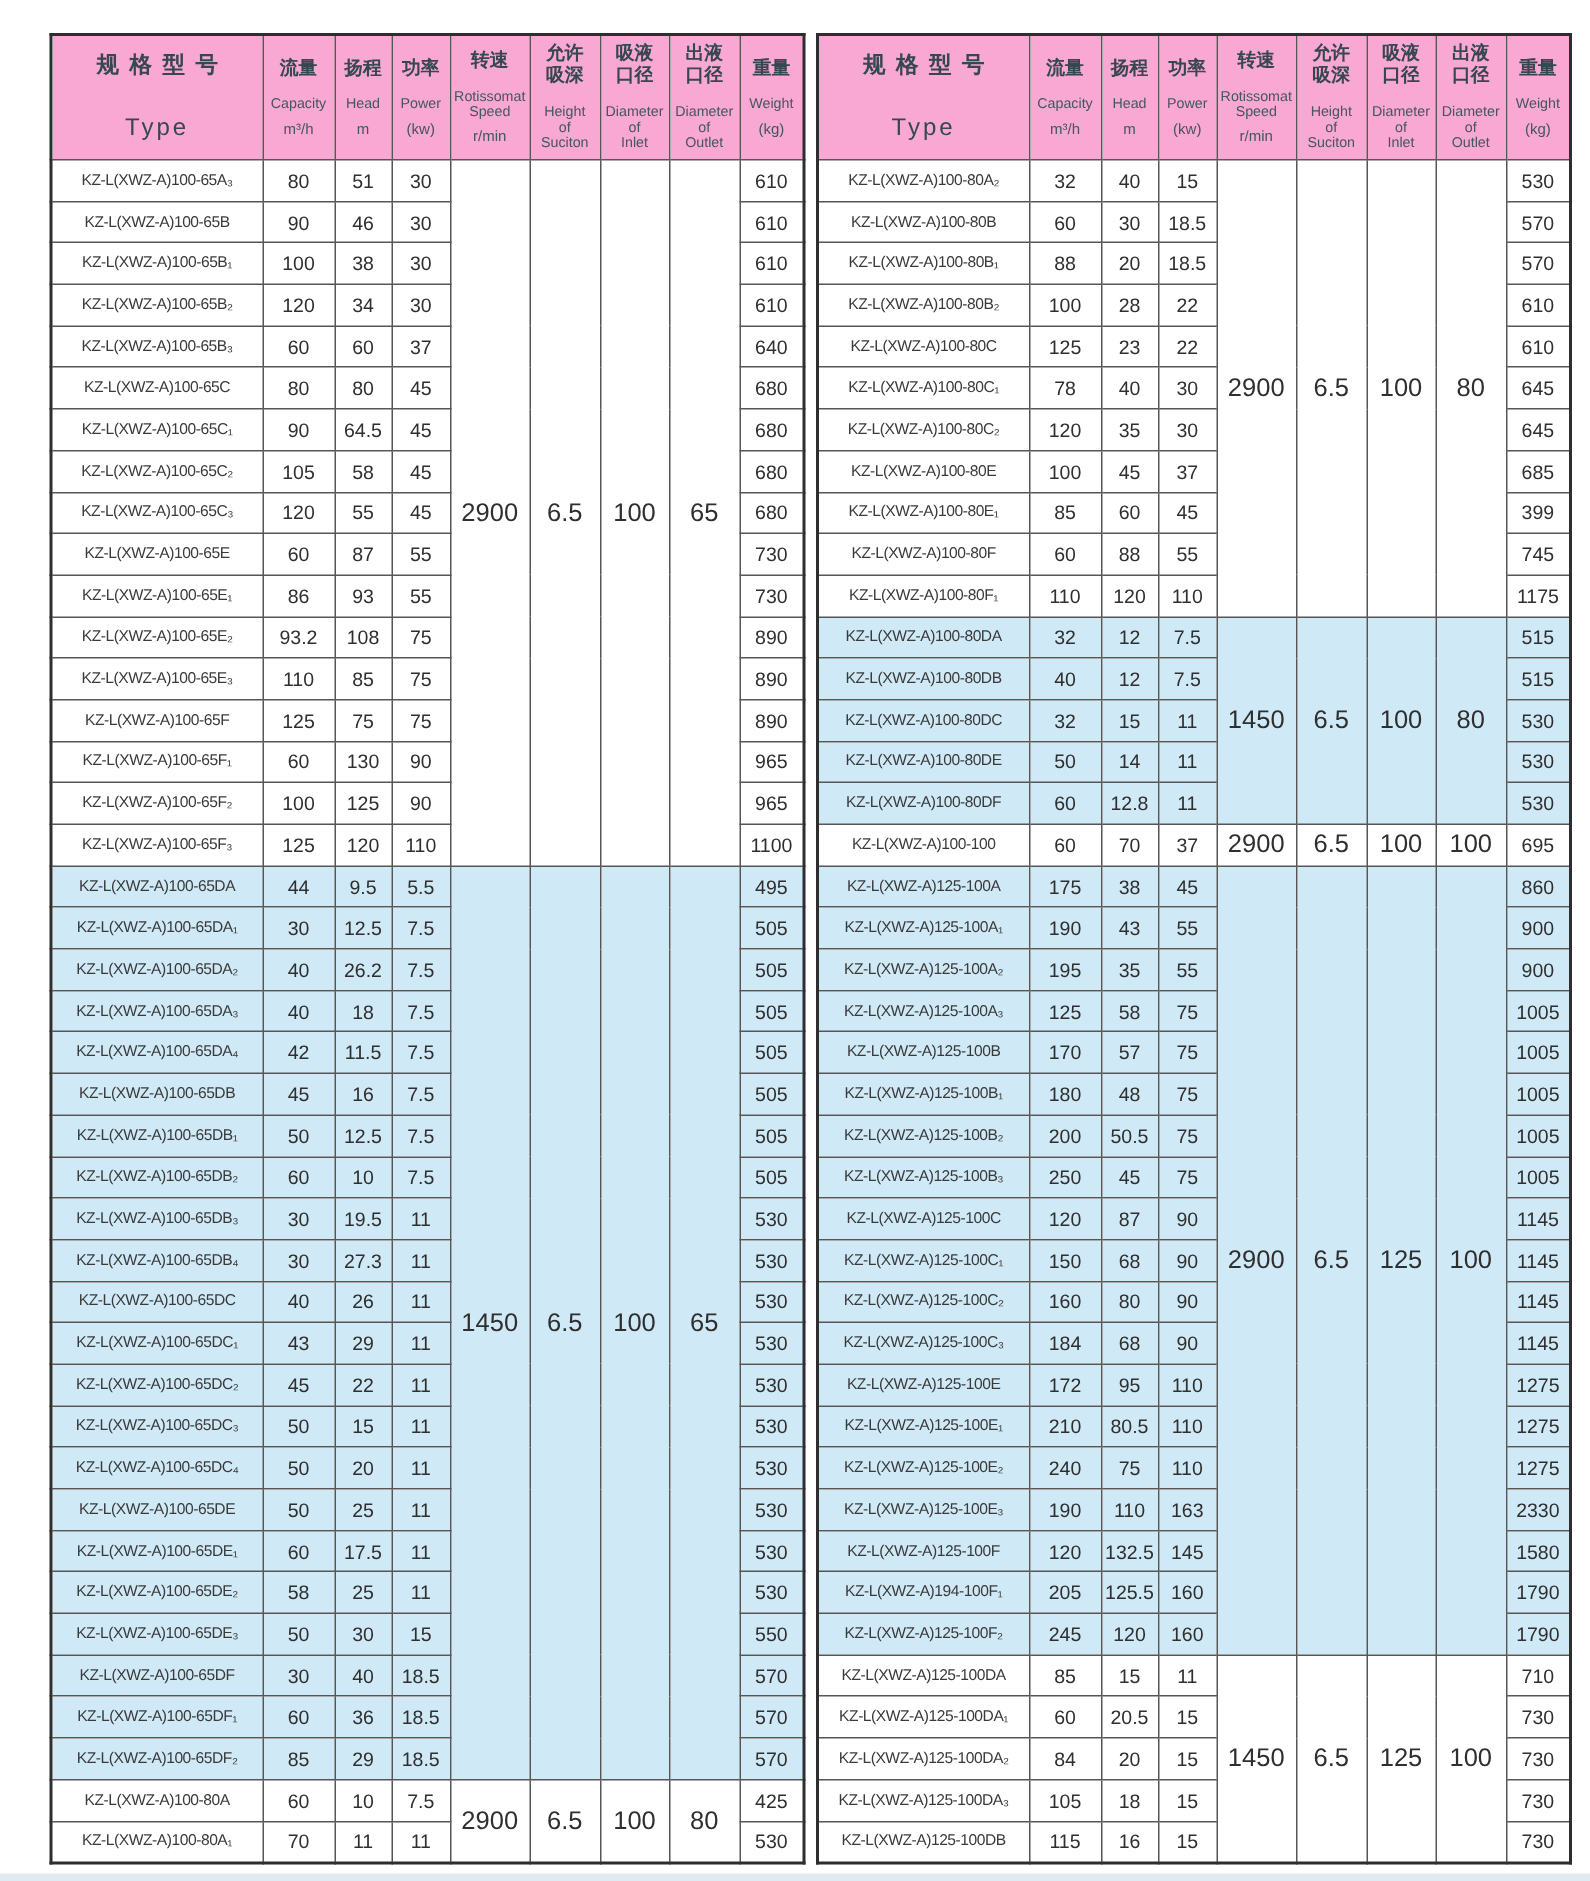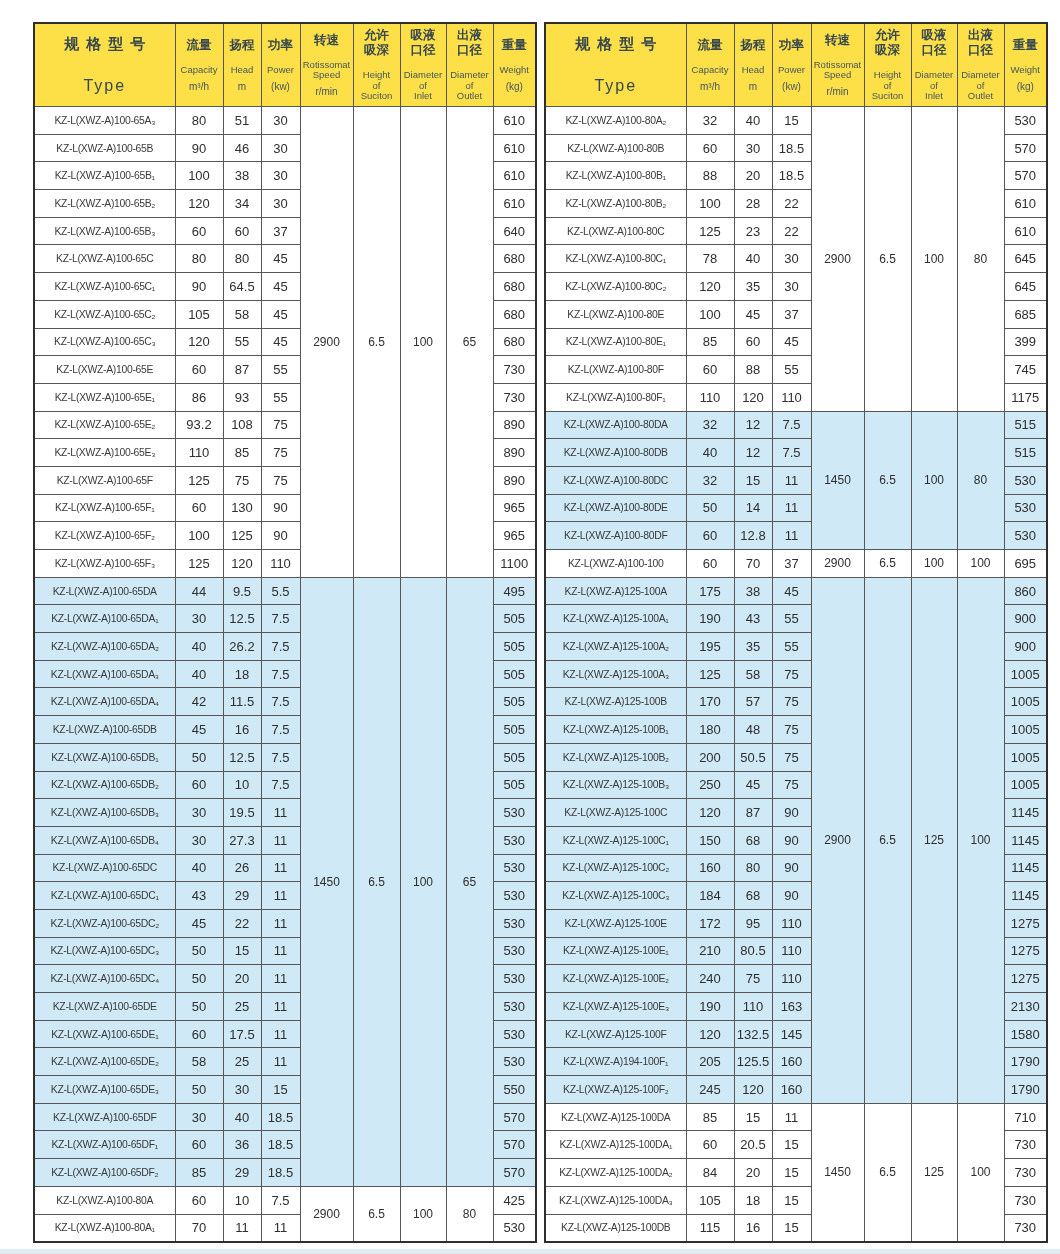--- a/index.html
+++ b/index.html
@@ -12,41 +12,41 @@
   table.spec-table{
     border-collapse:collapse;table-layout:fixed;
     border:2px solid #2e2e2e;
   }
   .spec-table th,.spec-table td{
     border:1px solid #565656;
     text-align:center;vertical-align:middle;
     padding:0;overflow:hidden;
   }
   .spec-table thead th{
-    background:#fde047;height:82px;
+    background:#f9a8d4;height:82px;
     color:#36474f;font-weight:normal;
   }
   .spec-table thead .zh{
     font-size:12.5px;line-height:1.2;white-space:pre-line;font-weight:bold;
   }
   .spec-table thead .en{
     font-size:9.5px;line-height:1.1;white-space:pre-line;margin-top:12px;color:#45565e;
   }
   .spec-table thead .unit{
     font-size:10px;line-height:1.1;margin-top:6px;color:#45565e;
   }
   .spec-table thead th.type-th .zh{font-size:15px;letter-spacing:7px;text-indent:7px;}
   .spec-table thead th.type-th .en{font-size:16px;letter-spacing:2px;margin-top:24px;color:#36474f;}
   .spec-table tbody td{
     height:26.7px;font-size:13px;color:#2f2f2f;background:#ffffff;
   }
   .spec-table tbody td.type-cell{
     font-size:10.4px;letter-spacing:-0.3px;color:#3a3a3a;white-space:nowrap;
   }
-  .spec-table tbody td.merged{font-size:12px;}
+  .spec-table tbody td.merged{font-size:17px;}
   .spec-table tbody tr.shaded td{background:#cfe9f6;}
   .bottom-strip{
     position:absolute;left:0;bottom:0;width:1060px;height:5px;background:#dfeaf1;
   }
 </style>
 </head>
 <body>
 
 <div class="page">
   <div>
@@ -727,21 +727,21 @@
             <td>240</td>
             <td>75</td>
             <td>110</td>
             <td class="weight">1275</td>
           </tr>
           <tr class="shaded">
             <td class="type-cell">KZ-L(XWZ-A)125-100E₃</td>
             <td>190</td>
             <td>110</td>
             <td>163</td>
-            <td class="weight">2130</td>
+            <td class="weight">2330</td>
           </tr>
           <tr class="shaded">
             <td class="type-cell">KZ-L(XWZ-A)125-100F</td>
             <td>120</td>
             <td>132.5</td>
             <td>145</td>
             <td class="weight">1580</td>
           </tr>
           <tr class="shaded">
             <td class="type-cell">KZ-L(XWZ-A)194-100F₁</td>

